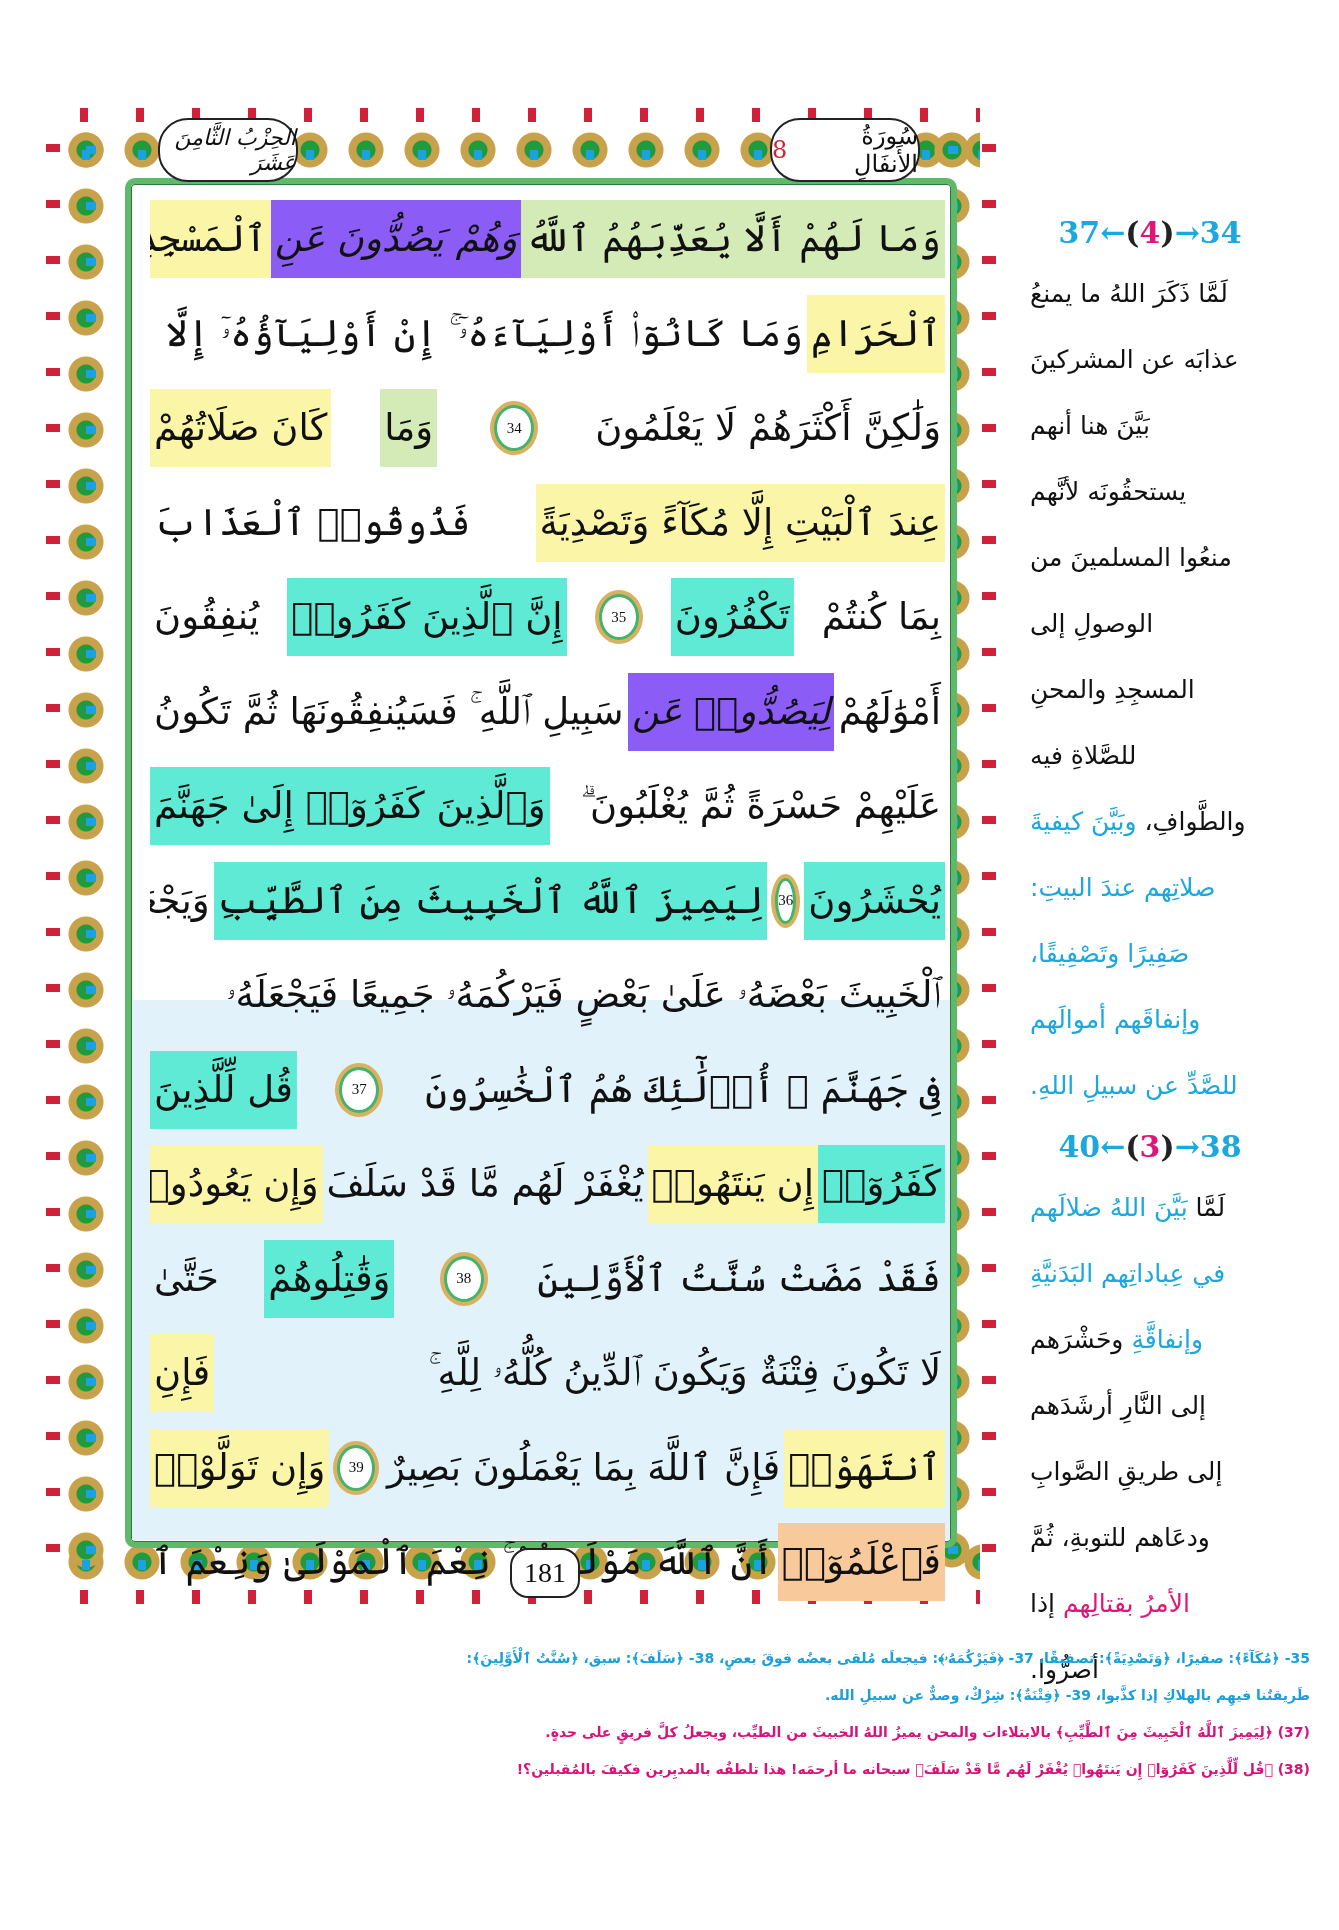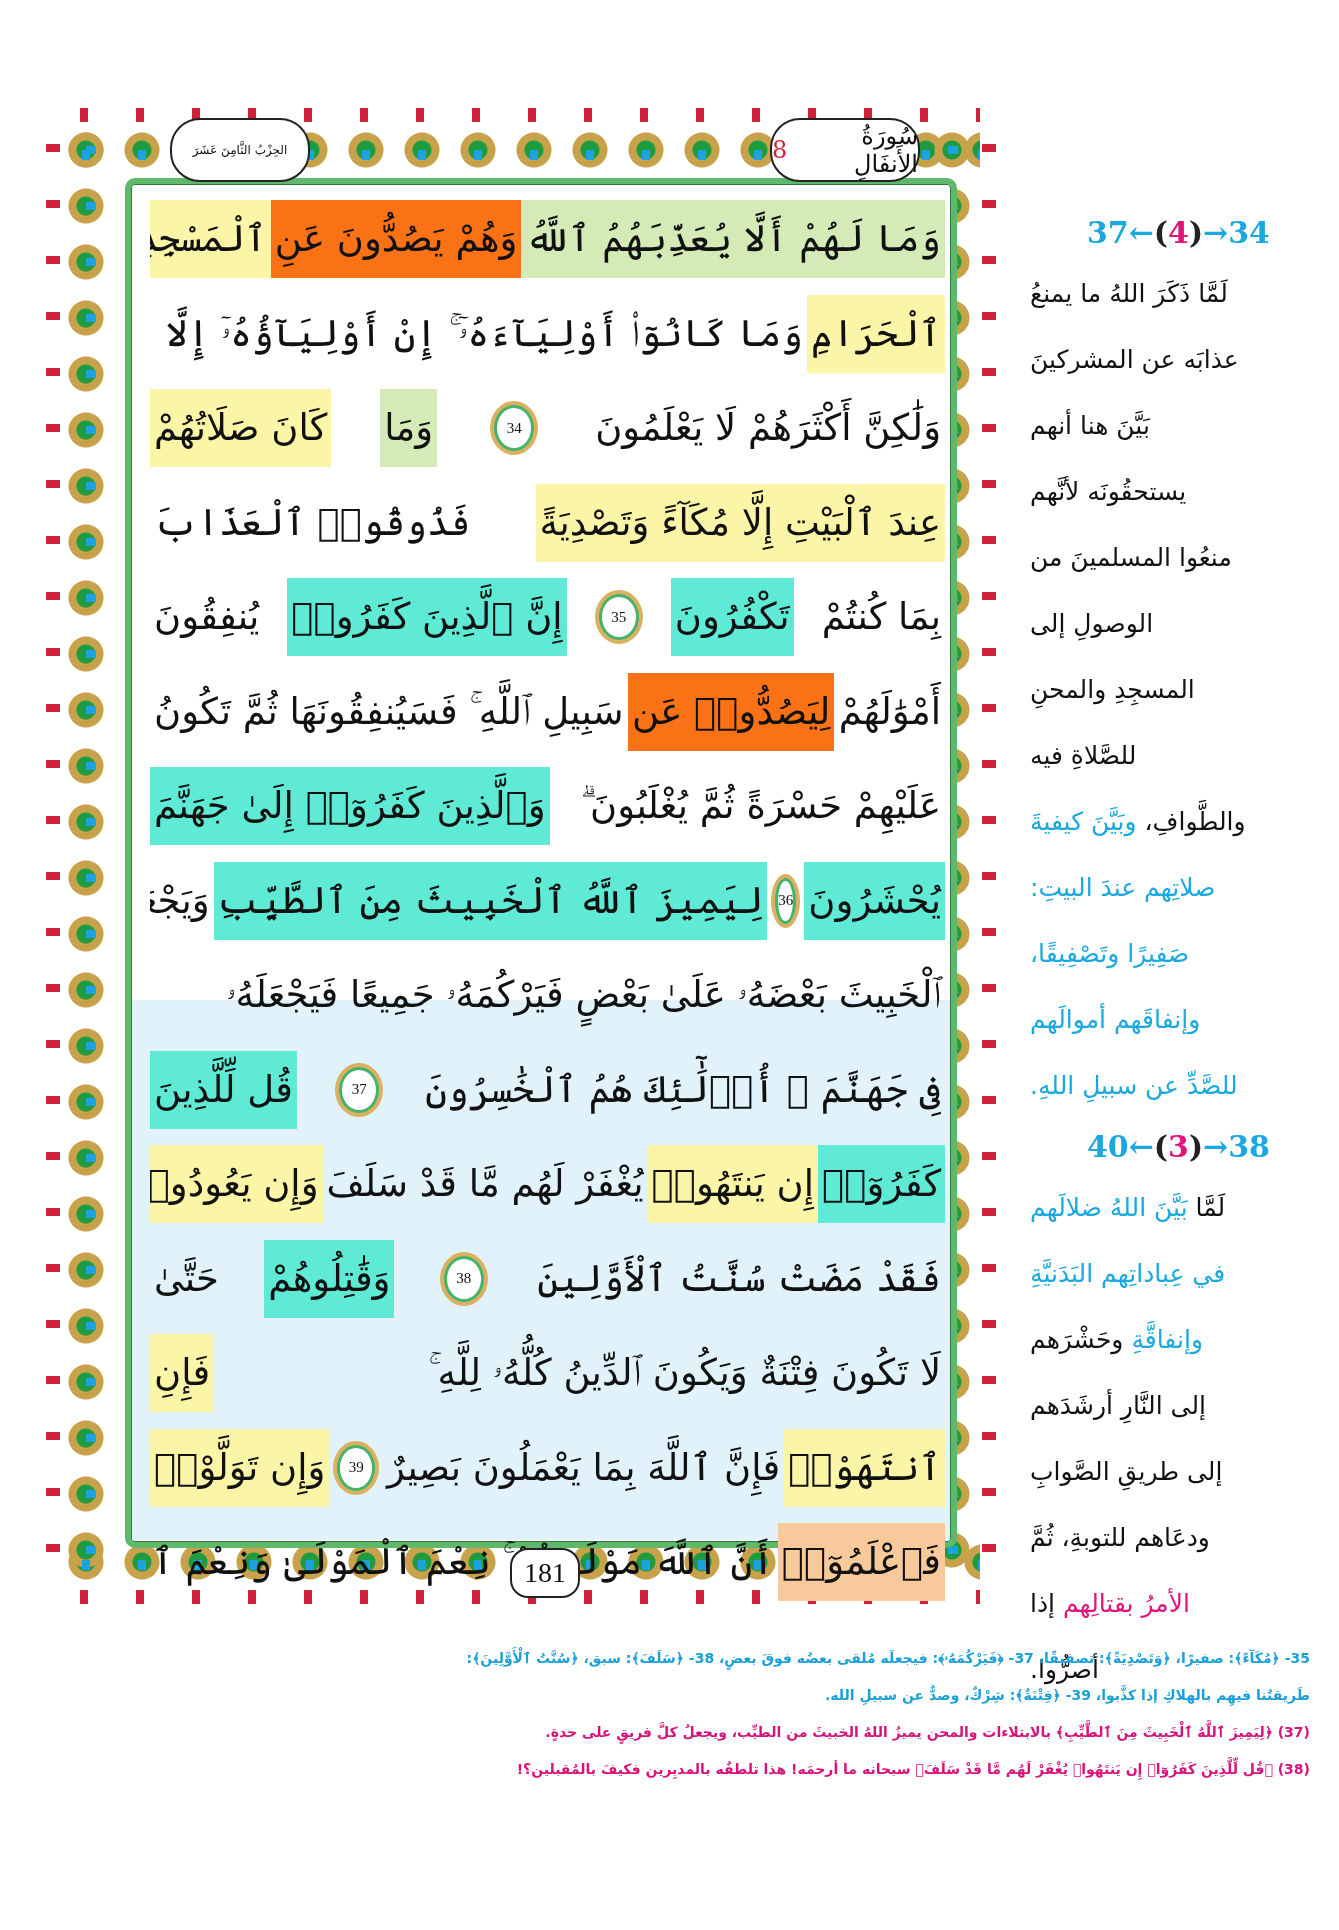--- a/index.html
+++ b/index.html
@@ -44,56 +44,56 @@
     background: #e2f2fb;
   }
   .header-cartouche {
     position: absolute; top: 118px; height: 64px; background: #fff;
     border: 2px solid #222; border-radius: 30px;
     display: flex; align-items: center; justify-content: center;
     font-family: "DejaVu Serif", serif; font-size: 24px; color: #111;
     direction: rtl; box-sizing: border-box;
   }
   .surah-cart { left: 770px; width: 150px; }
-  .hizb-cart { left: 170px; width: 140px; font-size: 12px; }
+  .hizb-cart { left: 158px; width: 140px; font-size: 22px; font-style: italic; }
   .surah-num { color: #d0213b; margin-right: 4px; }
   .page-cart {
     position: absolute; left: 510px; top: 1548px; width: 70px; height: 50px;
     background: #fff; border: 2px solid #222; border-radius: 18px;
     display: flex; align-items: center; justify-content: center;
     font-family: "Liberation Serif", serif; font-size: 28px; color: #111;
     box-sizing: border-box;
   }
   
   .lines { position: absolute; left: 150px; top: 192px; width: 795px; }
   .qline {
     position: relative; height: 94.5px; direction: rtl;
     display: flex; align-items: center; justify-content: space-between;
     font-family: "DejaVu Serif", serif; font-size: 37px; color: #111;
     white-space: nowrap; overflow: hidden;
   }
   .seg { padding: 4px 4px; line-height: 70px; display: inline-block; }
   .hl-green { background: #d4ebb8; }
-  .hl-gray { background: #f97316; }
+  .hl-gray { background: #8b5cf6; font-style: italic; }
   .hl-yellow { background: #fbf5a8; }
   .hl-pink { background: #5eead4; }
   .hl-orange { background: #f8c99a; }
   .ayah-marker {
     display: inline-flex; width: 34px; height: 40px; align-items: center; justify-content: center;
     border-radius: 50%; border: 3px solid #45b36b; background: #fff;
     font-family: "Liberation Serif", serif; font-size: 15px; color: #111;
     box-shadow: 0 0 0 4px #d9b161; margin: 0 8px; direction: ltr;
   }
   
   .sidebar {
     position: absolute; left: 1030px; top: 205px; width: 240px;
     direction: rtl; font-family: "DejaVu Sans", sans-serif; font-size: 25px; color: #111;
   }
   .sidebar .range {
-    direction: ltr; text-align: right; font-family: "DejaVu Serif", serif; font-weight: bold;
+    direction: ltr; text-align: center; font-family: "DejaVu Serif", serif; font-weight: bold;
     font-size: 30px; color: #1aa8df; height: 56px; line-height: 56px;
   }
   .sidebar .range .count { color: #e0157a; }
   .sidebar .range .paren { color: #222; }
   .sidebar .sline { height: 66px; line-height: 66px; white-space: nowrap; text-align: left; }
   .c-blue { color: #1aa8df; }
   .c-pink { color: #e0157a; }
   
   .footnotes {
     position: absolute; left: 25px; top: 1640px; width: 1285px; direction: rtl;

